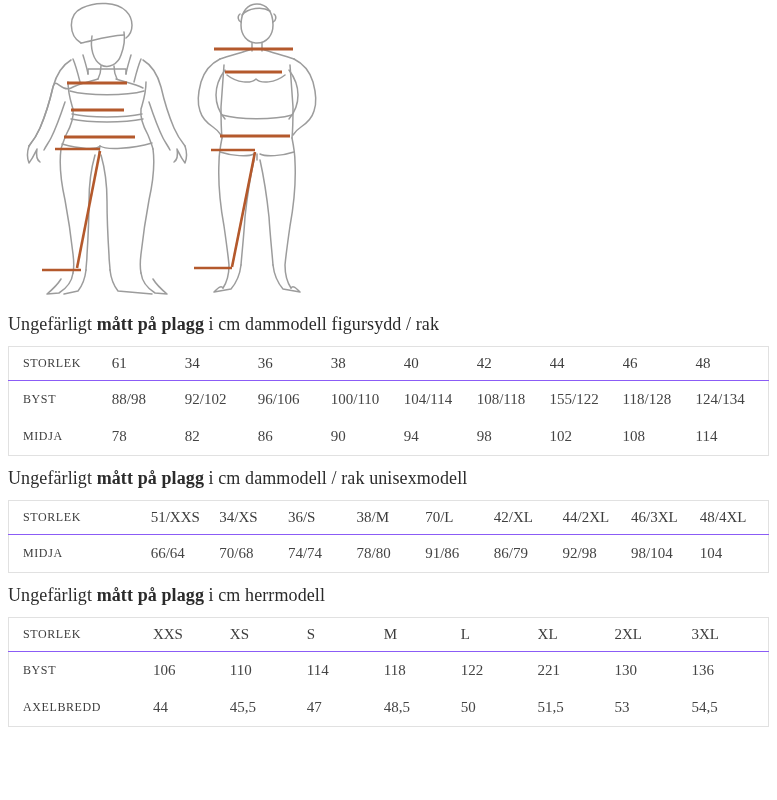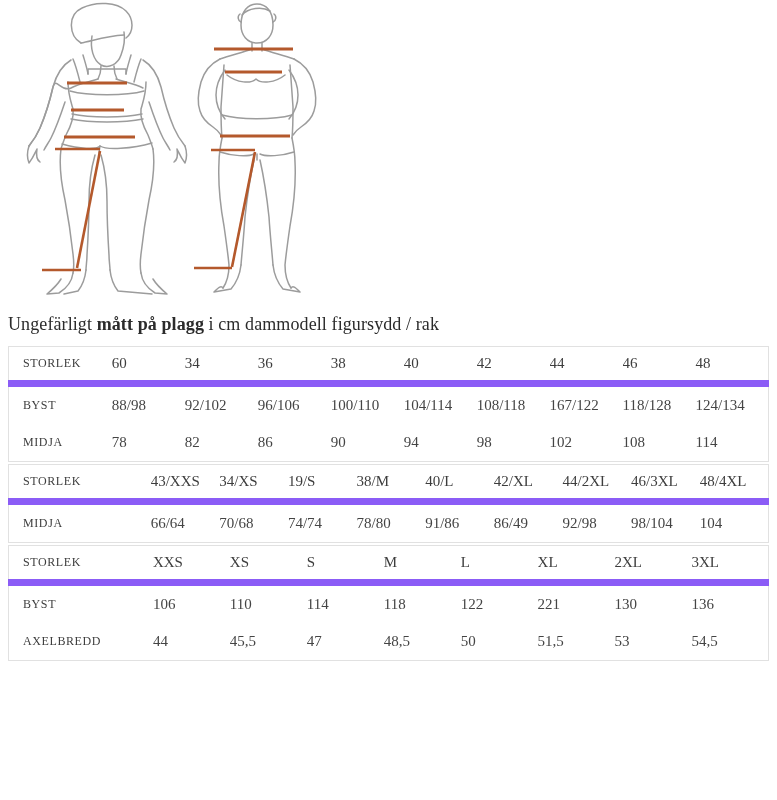--- a/index.html
+++ b/index.html
@@ -40,21 +40,21 @@
     text-align: left;
     vertical-align: middle;
     font-weight: 400;
     overflow: hidden;
     white-space: nowrap;
   }
   table.sg th {
     font-size: 15px;
     color: #3d3d3d;
     padding: 6px 2px 6px 0;
-    border-bottom: 7px solid #8b5cf6;
+    border-bottom: 1px solid #8b5cf6;
   }
   table.sg td {
     font-size: 15px;
     color: #444444;
     padding: 8px 2px 8px 0;
   }
   table.sg th.lbl, table.sg td.lbl { padding-left: 14px; }
   .lbl span {
     display: inline-block;
     font-size: 12px;
@@ -192,103 +192,105 @@
         <col class="c-val">
         <col class="c-val">
         <col class="c-val">
         <col class="c-val">
         <col class="c-val">
         <col class="c-val">
       </colgroup>
     <thead>
       <tr>
         <th class="lbl"><span>STORLEK</span></th>
-        <th>60</th>
+        <th>61</th>
         <th>34</th>
         <th>36</th>
         <th>38</th>
         <th>40</th>
         <th>42</th>
         <th>44</th>
         <th>46</th>
         <th>48</th>
       </tr>
     </thead>
     <tbody>
       <tr>
         <td class="lbl"><span>BYST</span></td>
         <td>88/98</td>
         <td>92/102</td>
         <td>96/106</td>
         <td>100/110</td>
         <td>104/114</td>
         <td>108/118</td>
-        <td>167/122</td>
+        <td>155/122</td>
         <td>118/128</td>
         <td>124/134</td>
       </tr>
       <tr>
         <td class="lbl"><span>MIDJA</span></td>
         <td>78</td>
         <td>82</td>
         <td>86</td>
         <td>90</td>
         <td>94</td>
         <td>98</td>
         <td>102</td>
         <td>108</td>
         <td>114</td>
       </tr>
     </tbody>
   </table>
 
+  <h2 class="sg-heading"><span>Ungefärligt </span><b>mått på plagg</b><span> i cm dammodell / rak unisexmodell</span></h2>
 
   <table class="sg t2">
     <colgroup>
         <col class="c-lab">
         <col class="c-val">
         <col class="c-val">
         <col class="c-val">
         <col class="c-val">
         <col class="c-val">
         <col class="c-val">
         <col class="c-val">
         <col class="c-val">
         <col class="c-val">
       </colgroup>
     <thead>
       <tr>
         <th class="lbl"><span>STORLEK</span></th>
-        <th>43/XXS</th>
+        <th>51/XXS</th>
         <th>34/XS</th>
-        <th>19/S</th>
+        <th>36/S</th>
         <th>38/M</th>
-        <th>40/L</th>
+        <th>70/L</th>
         <th>42/XL</th>
         <th>44/2XL</th>
         <th>46/3XL</th>
         <th>48/4XL</th>
       </tr>
     </thead>
     <tbody>
       <tr>
         <td class="lbl"><span>MIDJA</span></td>
         <td>66/64</td>
         <td>70/68</td>
         <td>74/74</td>
         <td>78/80</td>
         <td>91/86</td>
-        <td>86/49</td>
+        <td>86/79</td>
         <td>92/98</td>
         <td>98/104</td>
         <td>104</td>
       </tr>
     </tbody>
   </table>
 
+  <h2 class="sg-heading"><span>Ungefärligt </span><b>mått på plagg</b><span> i cm herrmodell</span></h2>
 
   <table class="sg t3">
     <colgroup>
         <col class="c-lab">
         <col class="c-val">
         <col class="c-val">
         <col class="c-val">
         <col class="c-val">
         <col class="c-val">
         <col class="c-val">

